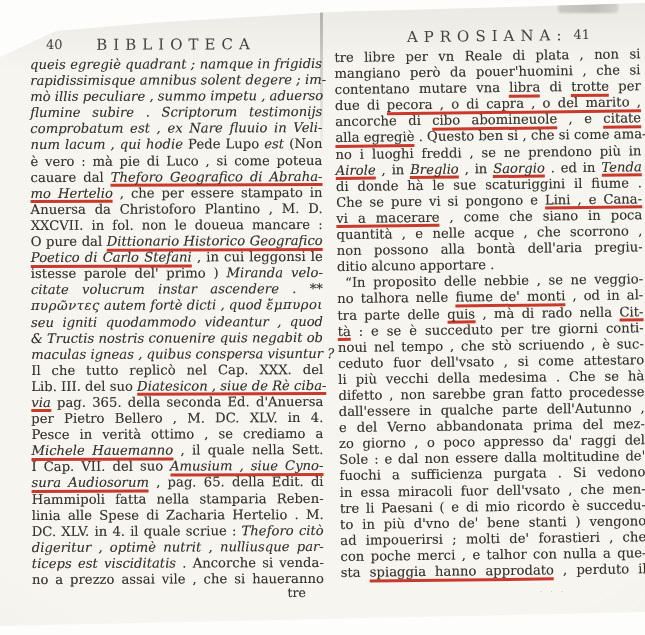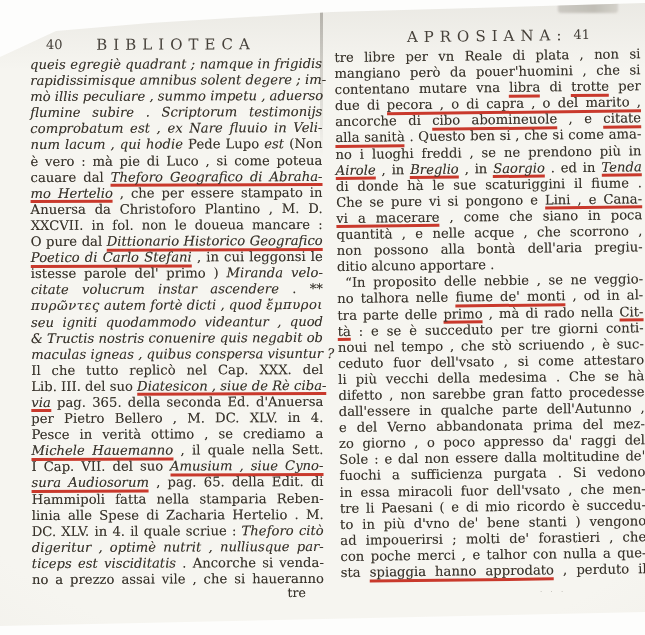--- a/index.html
+++ b/index.html
@@ -123,32 +123,32 @@
     <div class="header">
       <span class="rtitle">APROSIANA:</span>
       <span class="pnum">41</span>
     </div>
     <div class="lines" id="right-lines">
         <div class="line"><span class="seg">tre libre per vn Reale di plata , non si</span></div>
         <div class="line"><span class="seg">mangiano però da pouer'huomini , che si</span></div>
         <div class="line"><span class="seg">contentano mutare vna </span><span class="seg-u">libra</span><span class="seg"> di </span><span class="seg-u">trotte</span><span class="seg"> per</span></div>
         <div class="line"><span class="seg">due di </span><span class="seg-u">pecora , o di capra , o del marito ,</span></div>
         <div class="line"><span class="seg">ancorche di </span><span class="seg-u">cibo abomineuole</span><span class="seg"> , e </span><span class="seg-u">citate</span></div>
-        <div class="line"><span class="seg-u">alla sanità</span><span class="seg"> . Questo ben si , che si come ama-</span></div>
+        <div class="line"><span class="seg-u">alla egregiè</span><span class="seg"> . Questo ben si , che si come ama-</span></div>
         <div class="line"><span class="seg">no i luoghi freddi , se ne prendono più in</span></div>
         <div class="line"><span class="seg-iu">Airole</span><span class="seg"> , in </span><span class="seg-iu">Breglio</span><span class="seg"> , in </span><span class="seg-iu">Saorgio</span><span class="seg"> . ed in </span><span class="seg-iu">Tenda</span></div>
         <div class="line"><span class="seg">di donde hà le sue scaturiggini il fiume .</span></div>
         <div class="line"><span class="seg">Che se pure vi si pongono e </span><span class="seg-u">Lini , e Cana-</span></div>
         <div class="line"><span class="seg-u">vi a macerare</span><span class="seg"> , come che siano in poca</span></div>
         <div class="line"><span class="seg">quantità , e nelle acque , che scorrono ,</span></div>
         <div class="line"><span class="seg">non possono alla bontà dell'aria pregiu-</span></div>
         <div class="line al"><span class="seg">ditio alcuno apportare .</span></div>
         <div class="line ind"><span class="seg">“In proposito delle nebbie , se ne veggio-</span></div>
         <div class="line"><span class="seg">no talhora nelle </span><span class="seg-u">fiume de' monti</span><span class="seg"> , od in al-</span></div>
-        <div class="line"><span class="seg">tra parte delle </span><span class="seg-u">primo</span><span class="seg"> , mà di rado nella </span><span class="seg-u">Cit-</span></div>
+        <div class="line"><span class="seg">tra parte delle </span><span class="seg-u">quis</span><span class="seg"> , mà di rado nella </span><span class="seg-u">Cit-</span></div>
         <div class="line"><span class="seg-u">tà</span><span class="seg"> : e se è succeduto per tre giorni conti-</span></div>
         <div class="line"><span class="seg">noui nel tempo , che stò scriuendo , è suc-</span></div>
         <div class="line"><span class="seg">ceduto fuor dell'vsato , si come attestaro</span></div>
         <div class="line"><span class="seg">li più vecchi della medesima . Che se hà</span></div>
         <div class="line"><span class="seg">difetto , non sarebbe gran fatto procedesse</span></div>
         <div class="line"><span class="seg">dall'essere in qualche parte dell'Autunno ,</span></div>
         <div class="line"><span class="seg">e del Verno abbandonata prima del mez-</span></div>
         <div class="line"><span class="seg">zo giorno , o poco appresso da' raggi del</span></div>
         <div class="line"><span class="seg">Sole : e dal non essere dalla moltitudine de'</span></div>
         <div class="line"><span class="seg">fuochi a sufficienza purgata . Si vedono</span></div>

